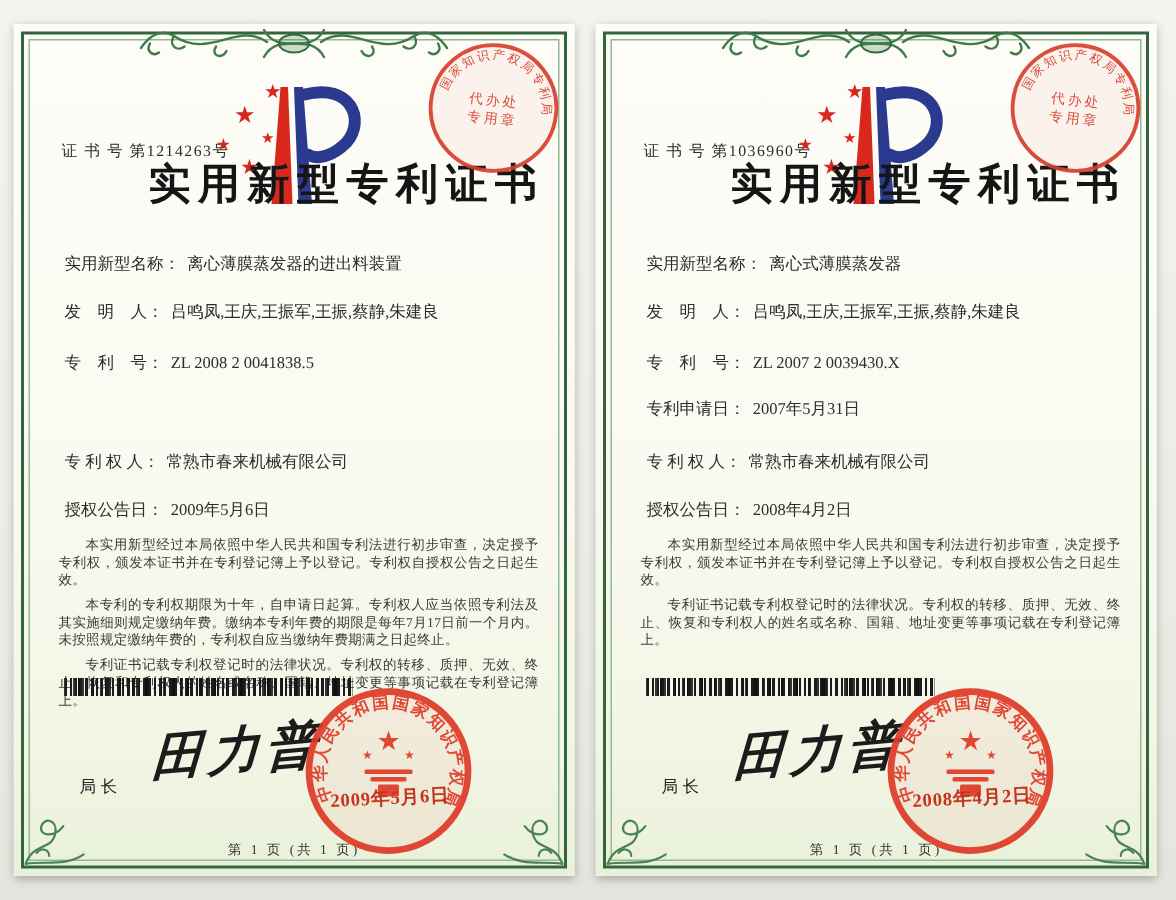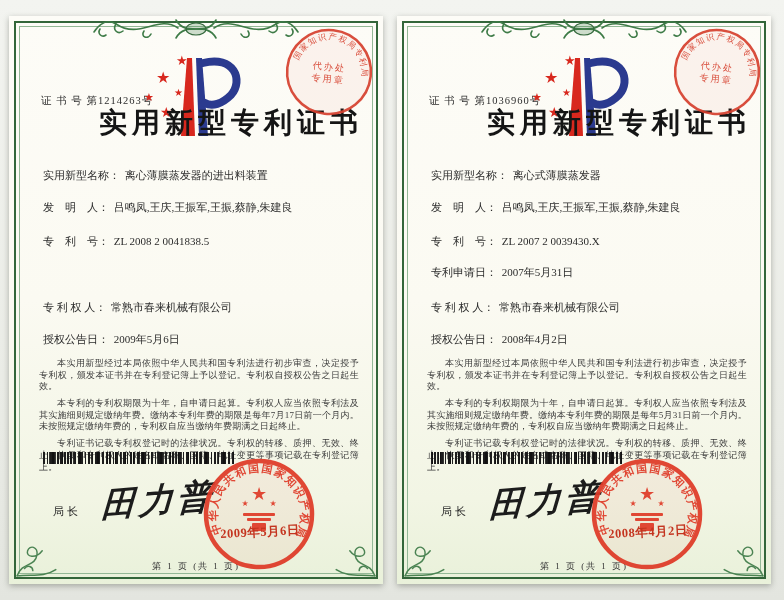--- a/index.html
+++ b/index.html
@@ -50,21 +50,21 @@
     font-size:9px;line-height:1.3;text-align:justify;letter-spacing:.2px;}
   .body-text p{margin:4px 0 5px 0;text-indent:2em;}
 
   .barcode{position:absolute;left:34px;top:436px;width:192px;height:12px;
     background:
       repeating-linear-gradient(90deg,#1c1c1c 0 1.5px,transparent 1.5px 3.5px),
       repeating-linear-gradient(90deg,#111 0 2px,transparent 2px 9px),
       repeating-linear-gradient(90deg,rgba(20,20,20,.85) 0 1px,transparent 1px 6px);
   }
 
-  .director-label{position:absolute;left:44px;top:488px;font-size:11px;letter-spacing:3px;color:#222;}
+  .director-label{position:absolute;left:44px;top:501px;font-size:11px;letter-spacing:3px;color:#222;}
   .signature{position:absolute;left:92px;top:462px;font-size:34px;font-style:italic;font-weight:700;
     color:#1c1c1c;transform:rotate(-5deg) skewX(-8deg);letter-spacing:4px;}
 
   .seal{position:absolute;left:192px;top:440px;width:116px;height:116px;z-index:2;opacity:.93;}
   .seal-ring{fill:rgba(223,58,39,.06);stroke:#df3a27;stroke-width:4.5;}
   .seal-ring-text{font-size:11px;fill:#df3a27;letter-spacing:1.5px;font-weight:700;}
   .seal-star{fill:#df3a27;font-size:18px;text-anchor:middle;}
   .seal-star-sm{fill:#df3a27;font-size:8px;text-anchor:middle;}
   .seal-bldg{fill:#df3a27;}
   .seal-date{position:absolute;left:176px;top:508px;width:150px;text-align:center;z-index:3;
@@ -256,21 +256,20 @@
       <span class="lab">专 利 权 人：</span>
       <span class="val">常熟市春来机械有限公司</span>
     </div>
     <div class="row r5">
       <span class="lab">授权公告日：</span>
       <span class="val">2008年4月2日</span>
     </div>
 
     <div class="body-text">
       <p>本实用新型经过本局依照中华人民共和国专利法进行初步审查，决定授予专利权，颁发本证书并在专利登记簿上予以登记。专利权自授权公告之日起生效。</p>
-      <p>本专利的专利权期限为十年，自申请日起算。专利权人应当依照专利法及其实施细则规定缴纳年费。缴纳本专利年费的期限是每年5月31日前一个月内。未按照规定缴纳年费的，专利权自应当缴纳年费期满之日起终止。</p>
       <p>专利证书记载专利权登记时的法律状况。专利权的转移、质押、无效、终止、恢复和专利权人的姓名或名称、国籍、地址变更等事项记载在专利登记簿上。</p>
     </div>
 
     <div class="barcode"></div>
 
     <div class="director-label">局长</div>
     <div class="signature">田力普</div>
 
     <svg class="seal" viewBox="0 0 116 116">
       <defs>

